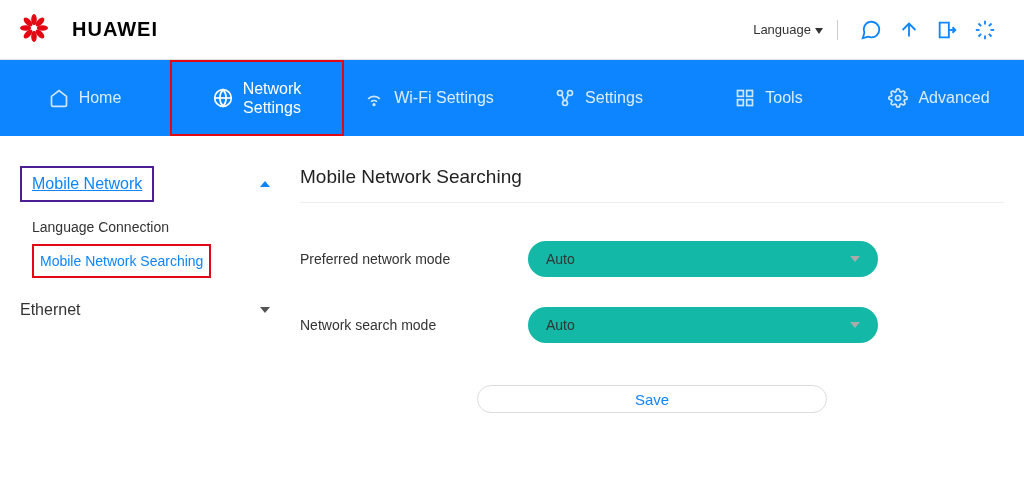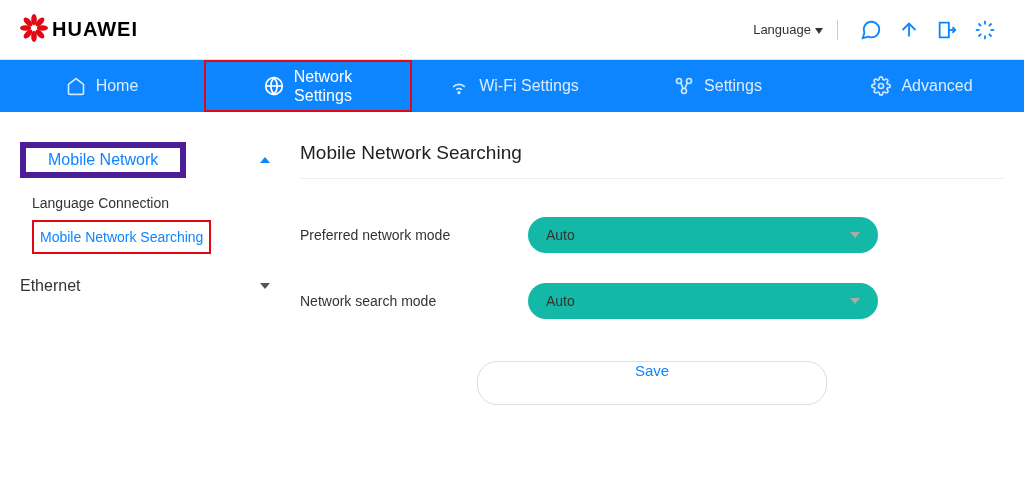--- a/index.html
+++ b/index.html
@@ -1,58 +1,58 @@
 <!DOCTYPE html>
 <html><head>
 <meta charset="utf-8">
 <style>
   * { box-sizing: border-box; margin: 0; padding: 0; }
   body { font-family: Arial, "Helvetica Neue", sans-serif; font-size: 14px; color: #333; background: #fff; width: 1024px; }
   
   
   .header { display: flex; align-items: center; height: 60px; padding: 0 20px; border-bottom: 1px solid #e0e0e0; }
-  .logo { display: flex; align-items: center; }
+  .logo { display: flex; align-items: center; gap: 20px; }
   .logo-mark { color: #e30613; }
   .logo-text { font-size: 20px; font-weight: bold; letter-spacing: 1px; margin-left: 4px; color: #000; }
   .spacer { flex: 1; }
   .lang { display: flex; align-items: center; color: #333; font-size: 13px; cursor: pointer; }
   .lang .caret { margin-left: 4px; }
   .vdiv { width: 1px; height: 20px; background: #ccc; margin: 0 14px; }
   .hicon { width: 30px; height: 30px; display: flex; align-items: center; justify-content: center; cursor: pointer; margin: 0 4px; }
   .hicon svg { stroke: #0d85ff; }
   
   
-  .nav { display: flex; align-items: stretch; background: #0d85ff; height: 52px; }
+  .nav { display: flex; align-items: stretch; background: #0d85ff; height: 76px; }
   .nav-item { display: flex; align-items: center; justify-content: center; color: rgba(255,255,255,0.85); font-size: 16px; cursor: pointer; padding: 0 20px; flex: 1; }
   .nav-item.active { color: #fff; font-weight: 500; border: 2px solid #e30613; }
   .nav-item .nicon { margin-right: 10px; display: flex; align-items: center; }
   .nav-item .nlabel { text-align: center; line-height: 1.2; }
   
   
   .content { display: flex; padding: 30px 20px 40px 20px; }
   .sidebar { width: 280px; padding-right: 30px; }
   .side-group-hdr { display: flex; align-items: center; justify-content: space-between; height: 36px; cursor: pointer; font-size: 16px; }
   .side-group-hdr.active { color: #0d85ff; }
-  .side-group-hdr.highlight-box { border: 6px solid #4c1d95; padding: 0 22px; display: inline-flex; }
+  .side-group-hdr.highlight-box { border: 2px solid #4c1d95; padding: 0 10px; display: inline-flex; text-decoration: underline; }
   .side-hdr-row { display: flex; align-items: center; justify-content: space-between; }
   .caret-up { width: 0; height: 0; border-left: 5px solid transparent; border-right: 5px solid transparent; border-bottom: 6px solid #0d85ff; }
   .caret-down { width: 0; height: 0; border-left: 5px solid transparent; border-right: 5px solid transparent; border-top: 6px solid #555; }
   .side-items { padding: 8px 0 14px 12px; }
   .side-item { height: 34px; display: flex; align-items: center; font-size: 14px; color: #333; cursor: pointer; }
   .side-item.active { color: #0d85ff; border: 2px solid #e30613; padding: 0 6px; display: inline-flex; }
   
   .main { flex: 1; }
   .page-title { font-size: 19px; color: #222; padding-bottom: 14px; border-bottom: 1px solid #eee; margin-bottom: 36px; }
   .form-row { display: flex; align-items: center; height: 40px; margin-bottom: 26px; gap: 48px; }
   .form-label { width: 180px; color: #333; font-size: 14px; }
   .select { flex: 0 0 350px; height: 36px; background: #14b8a6; border-radius: 18px; display: flex; align-items: center; padding: 0 18px; justify-content: space-between; cursor: pointer; }
   .select .sval { color: #333; font-size: 14px; }
   .select .scaret { width: 0; height: 0; border-left: 5px solid transparent; border-right: 5px solid transparent; border-top: 6px solid #aaa; }
   .save-row { display: flex; justify-content: center; margin-top: 40px; }
-  .save-btn { width: 350px; height: 44px; border: 1px solid #ddd; border-radius: 20px; background: #fff; display: flex; align-items: flex-start; justify-content: center; color: #0d85ff; font-size: 15px; cursor: pointer; }
+  .save-btn { width: 350px; height: 28px; border: 1px solid #ddd; border-radius: 20px; background: #fff; display: flex; align-items: center; justify-content: center; color: #0d85ff; font-size: 15px; cursor: pointer; }
 </style>
 </head>
 <body>
 
 <div class="header">
   <div class="logo">
     <span class="logo-mark">
       <svg width="28" height="28" viewBox="0 0 100 100">
         <g fill="#e30613">
           <ellipse cx="50" cy="20" rx="10" ry="20" transform="rotate(0 50 50)"></ellipse>
@@ -149,20 +149,31 @@
           <circle cx="12" cy="18" r="3"></circle>
           <line x1="8" y1="8" x2="11" y2="15"></line>
           <line x1="16" y1="8" x2="13" y2="15"></line>
         </svg>
     </span>
     <span class="nlabel">Settings</span>
   </div>
   <div class="nav-item">
     <span class="nicon">
       <svg width="20" height="20" viewBox="0 0 24 24" fill="none" stroke="#cfe6ff" stroke-width="2">
+          <rect x="3" y="3" width="7" height="7"></rect>
+          <rect x="14" y="3" width="7" height="7"></rect>
+          <rect x="3" y="14" width="7" height="7"></rect>
+          <rect x="14" y="14" width="7" height="7"></rect>
+        </svg>
+    </span>
+    <span class="nlabel">Tools</span>
+  </div>
+  <div class="nav-item">
+    <span class="nicon">
+      <svg width="20" height="20" viewBox="0 0 24 24" fill="none" stroke="#cfe6ff" stroke-width="2">
           <circle cx="12" cy="12" r="3"></circle>
           <path d="M19.4 15a1.65 1.65 0 0 0 .33 1.82l.06.06a2 2 0 1 1-2.83 2.83l-.06-.06a1.65 1.65 0 0 0-1.82-.33 1.65 1.65 0 0 0-1 1.51V21a2 2 0 0 1-4 0v-.09a1.65 1.65 0 0 0-1-1.51 1.65 1.65 0 0 0-1.82.33l-.06.06a2 2 0 1 1-2.83-2.83l.06-.06a1.65 1.65 0 0 0 .33-1.82 1.65 1.65 0 0 0-1.51-1H3a2 2 0 0 1 0-4h.09a1.65 1.65 0 0 0 1.51-1 1.65 1.65 0 0 0-.33-1.82l-.06-.06a2 2 0 1 1 2.83-2.83l.06.06a1.65 1.65 0 0 0 1.82.33h0a1.65 1.65 0 0 0 1-1.51V3a2 2 0 0 1 4 0v.09a1.65 1.65 0 0 0 1 1.51h0a1.65 1.65 0 0 0 1.82-.33l.06-.06a2 2 0 1 1 2.83 2.83l-.06.06a1.65 1.65 0 0 0-.33 1.82v0a1.65 1.65 0 0 0 1.51 1H21a2 2 0 0 1 0 4h-.09a1.65 1.65 0 0 0-1.51 1z"></path>
         </svg>
     </span>
     <span class="nlabel">Advanced</span>
   </div>
 </div>
 
 <div class="content">
   <div class="sidebar">

